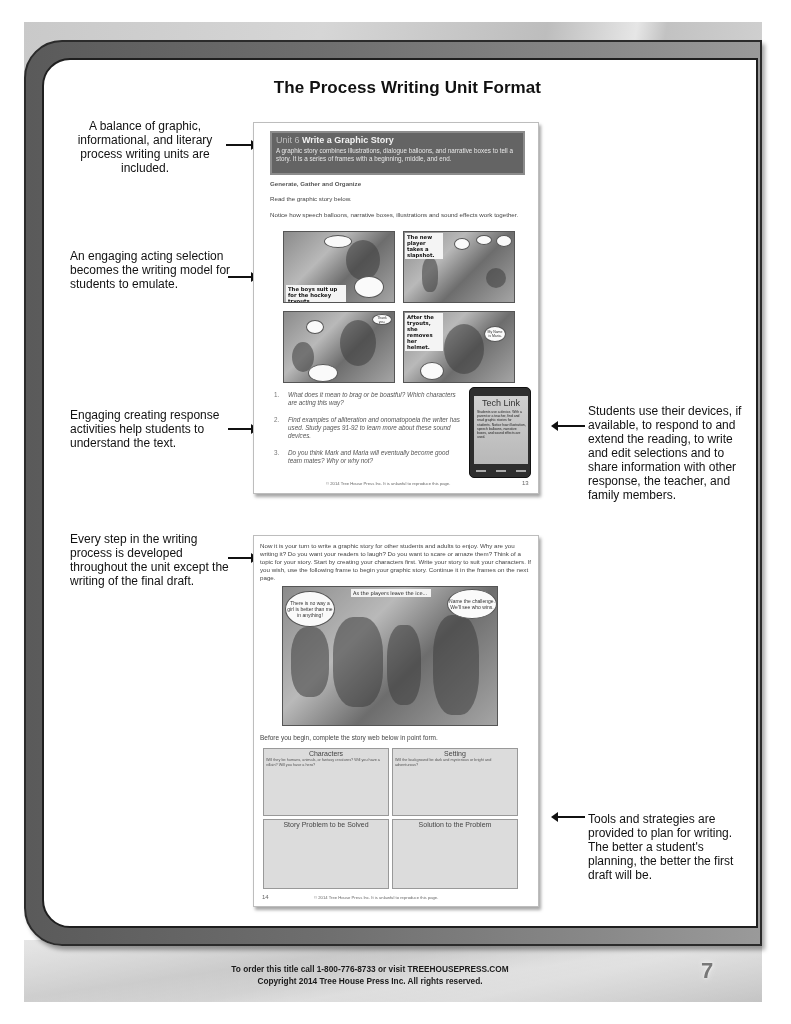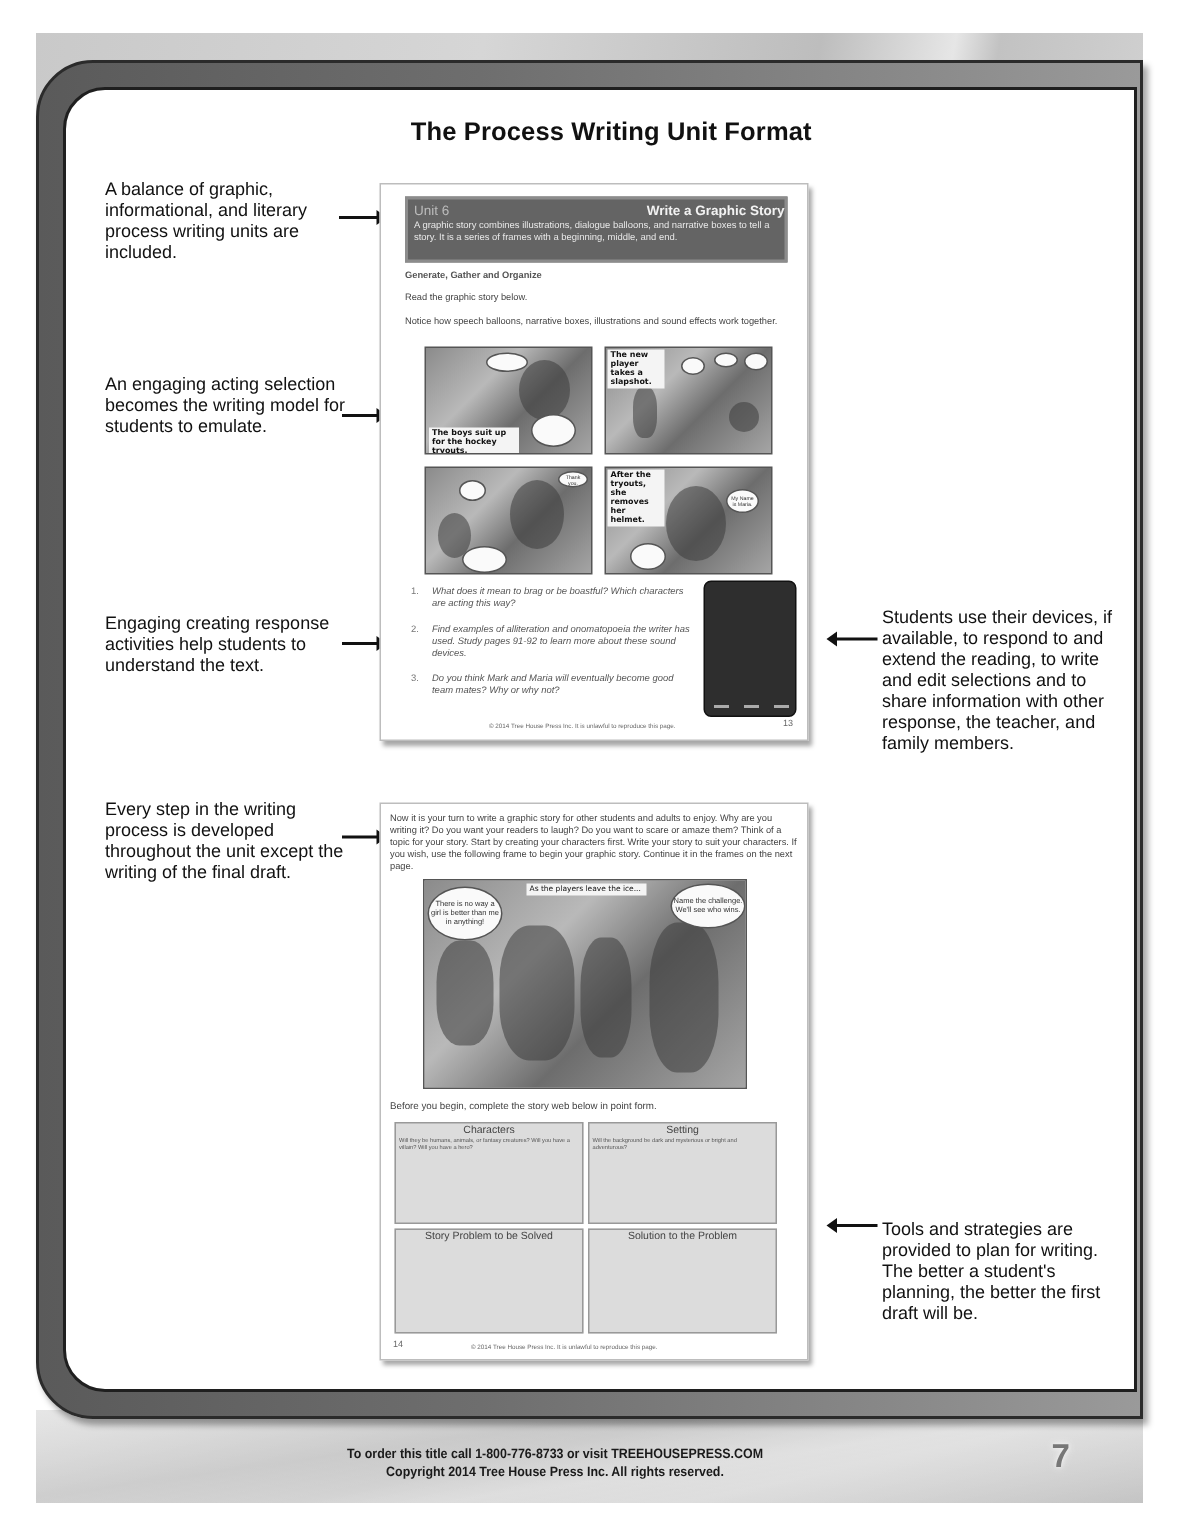--- a/index.html
+++ b/index.html
@@ -64,21 +64,21 @@
   }
   .p13 { left: 253px; top: 122px; width: 286px; height: 372px; }
   .p14 { left: 253px; top: 535px; width: 286px; height: 372px; }
 
   .unit-banner {
     position: absolute; left: 16px; top: 8px; width: 255px; height: 44px;
     background: #646464; border: 2px solid #8c8c8c; color: #f2f2f2;
     padding: 2px 4px;
   }
   .unit-banner .unit-no { font-size: 9px; color: #bcbcbc; position: absolute; left: 4px; top: 2px; }
-  .unit-banner .unit-title { font-size: 9px; font-weight: bold; position: absolute; left: 0; width: 100%; text-align: right; top: 2px; padding-left: 30px;}
+  .unit-banner .unit-title { font-size: 9px; font-weight: bold; position: absolute; left: 0; width: 100%; text-align: left; top: 2px; padding-left: 30px;}
   .unit-banner .unit-desc { position: absolute; left: 4px; top: 14px; right: 4px; font-size: 6.3px; line-height: 8px; color: #e8e8e8; }
 
   .small { position: absolute; font-size: 6.2px; line-height: 8px; color: #444; }
   .small.bold { font-weight: bold; color: #555; }
 
   .comic {
     position: absolute; border: 1px solid #555;
     background: linear-gradient(135deg, #8b8b8b 0%, #b9b9b9 35%, #6d6d6d 60%, #a5a5a5 100%);
     overflow: hidden;
   }
@@ -133,21 +133,21 @@
 
 <div class="band-top"></div>
 <div class="band-bottom">
     <div class="swoosh"></div>
   </div>
 <div class="frame"></div>
 <div class="panel"></div>
 
 <h1 class="page-title">The Process Writing Unit Format</h1>
 
-<div class="callout" style="left:70px; top:119px; width:150px;">A balance of graphic, informational, and literary process writing units are included.</div>
+<div class="callout" style="left:70px; top:119px; width:150px;text-align:center;">A balance of graphic, informational, and literary process writing units are included.</div>
 <div class="arrow-r" style="left:226px; top:144px; width:30px;"></div>
 
 <div class="callout" style="left:70px; top:249px; width:165px;">An engaging acting selection becomes the writing model for students to emulate.</div>
 <div class="arrow-r" style="left:228px; top:276px; width:28px;"></div>
 
 <div class="callout" style="left:70px; top:408px; width:160px;">Engaging creating response activities help students to understand the text.</div>
 <div class="arrow-r" style="left:228px; top:428px; width:28px;"></div>
 
 <div class="callout" style="left:70px; top:532px; width:160px;">Every step in the writing process is developed throughout the unit except the writing of the final draft.</div>
 <div class="arrow-r" style="left:228px; top:557px; width:28px;"></div>
@@ -203,20 +203,24 @@
   <div class="q" style="left:34px; top:293px; width:180px;">
     <span class="n">2.</span>
     <span>Find examples of alliteration and onomatopoeia the writer has used. Study pages 91-92 to learn more about these sound devices.</span>
   </div>
   <div class="q" style="left:34px; top:326px; width:175px;">
     <span class="n">3.</span>
     <span>Do you think Mark and Maria will eventually become good team mates? Why or why not?</span>
   </div>
 
   <div class="tablet">
+    <div class="screen">
+      <div class="tl-title">Tech Link</div>
+      <div class="tl-body">Students use a device. With a parent or a teacher, find and read graphic stories for students. Notice how illustration, speech balloons, narrative boxes, and sound effects are used.</div>
+    </div>
     <div class="bar" style="left:6px;"></div>
     <div class="bar" style="left:26px;"></div>
     <div class="bar" style="left:46px;"></div>
   </div>
 
   <div class="pg-footer" style="left:72px; top:358px;">© 2014 Tree House Press Inc. It is unlawful to reproduce this page.</div>
   <div class="pg-num" style="left:268px; top:357px;">13</div>
 </div>
 
 <div class="book-page p14">

